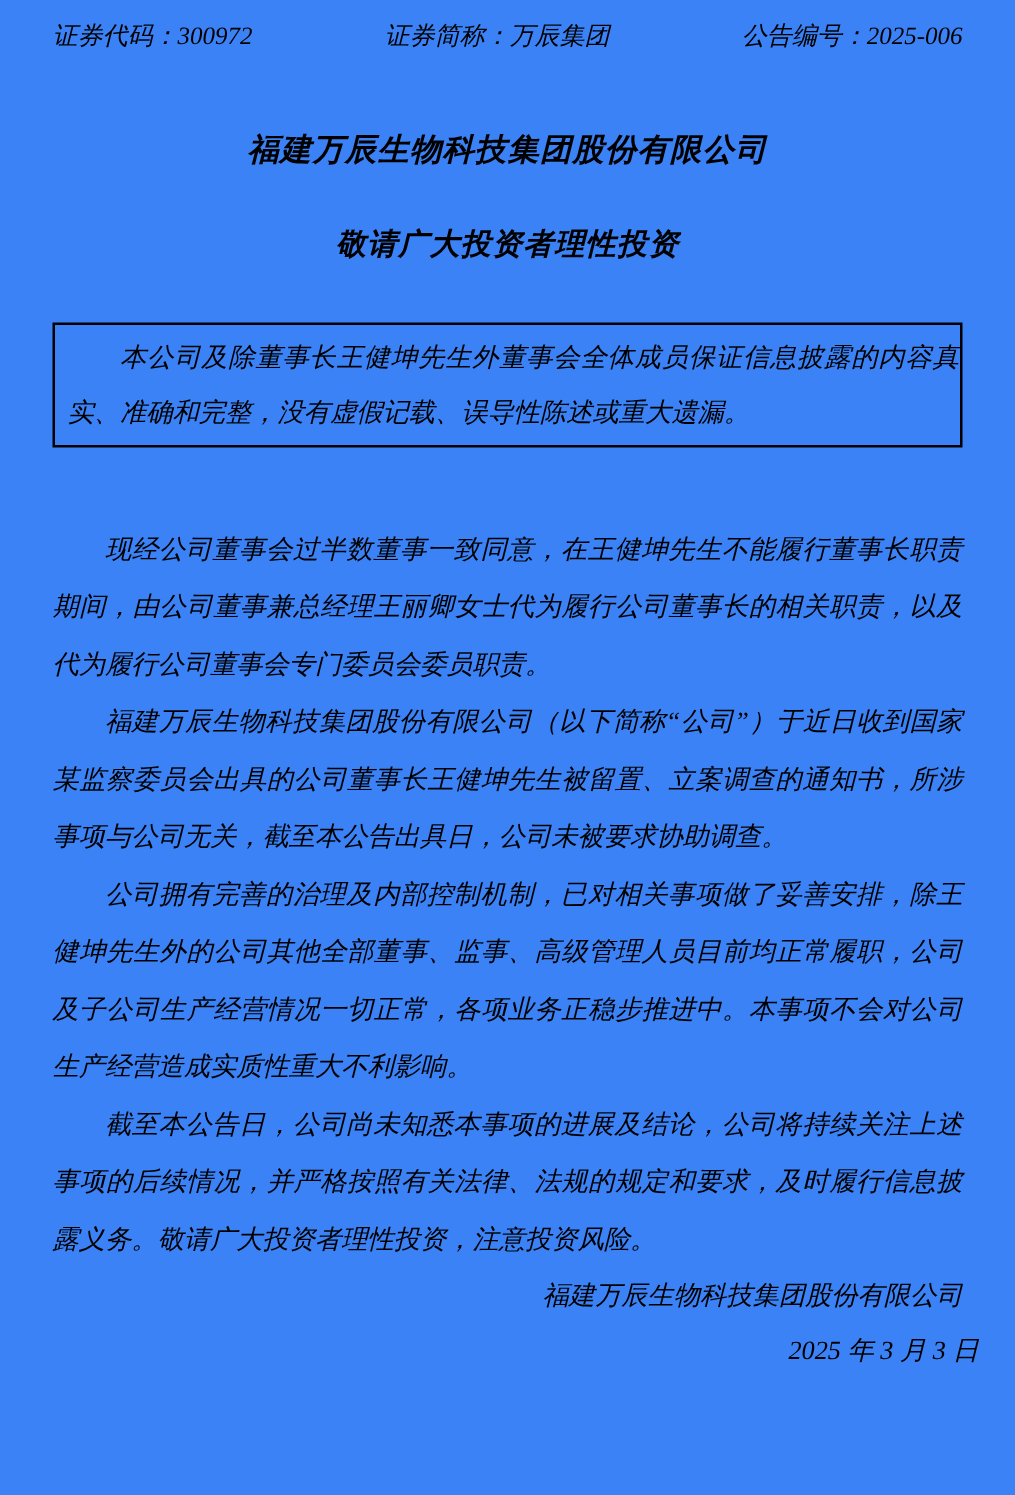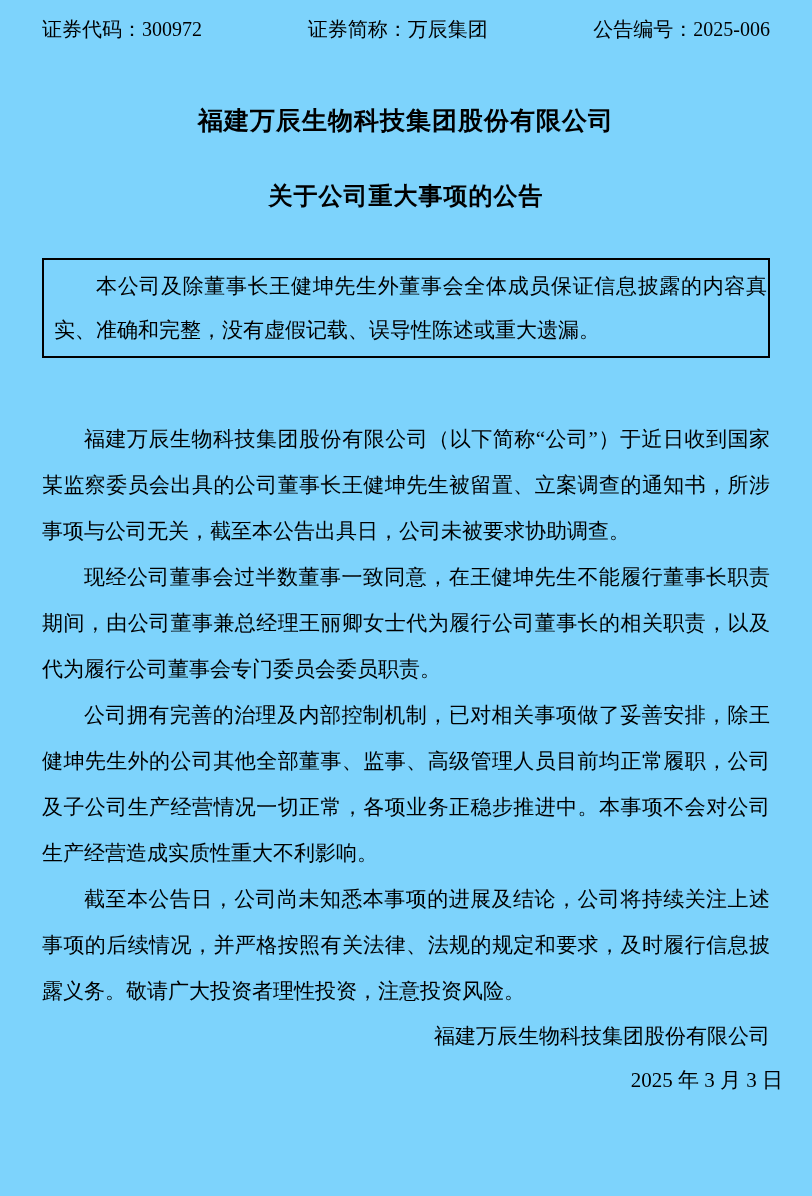--- a/index.html
+++ b/index.html
@@ -8,21 +8,22 @@
     width: 812px;
     height: 1196px;
     overflow: hidden;
     color: #000000;
     font-family: "Liberation Serif", "DejaVu Serif", serif;
   }
   .page {
     width: 812px;
     height: 1196px;
     padding: 16px 42px 0 42px;
-    background: #7dd3fc;
+    background: #3b82f6;
+    font-style: italic;
   }
   
   .doc-header {
     display: flex;
     justify-content: space-between;
     align-items: baseline;
     font-size: 20px;
     line-height: 26px;
     white-space: nowrap;
   }
@@ -85,29 +86,29 @@
 <div class="page">
 
   <div class="doc-header">
     <span><span>证券代码：</span><span>300972</span></span>
     <span><span>证券简称：</span><span>万辰集团</span></span>
     <span><span>公告编号：</span><span>2025-006</span></span>
   </div>
 
   <h1 class="doc-title">福建万辰生物科技集团股份有限公司</h1>
 
-  <h2 class="doc-subtitle">关于公司重大事项的公告</h2>
+  <h2 class="doc-subtitle">敬请广大投资者理性投资</h2>
 
   <div class="disclaimer-box">
     <p>本公司及除董事长王健坤先生外董事会全体成员保证信息披露的内容真实、准确和完整，没有虚假记载、误导性陈述或重大遗漏。</p>
   </div>
 
   <div class="body-text">
+    <p>现经公司董事会过半数董事一致同意，在王健坤先生不能履行董事长职责期间，由公司董事兼总经理王丽卿女士代为履行公司董事长的相关职责，以及代为履行公司董事会专门委员会委员职责。</p>
     <p>福建万辰生物科技集团股份有限公司（以下简称“公司”）于近日收到国家某监察委员会出具的公司董事长王健坤先生被留置、立案调查的通知书，所涉事项与公司无关，截至本公告出具日，公司未被要求协助调查。</p>
-    <p>现经公司董事会过半数董事一致同意，在王健坤先生不能履行董事长职责期间，由公司董事兼总经理王丽卿女士代为履行公司董事长的相关职责，以及代为履行公司董事会专门委员会委员职责。</p>
     <p>公司拥有完善的治理及内部控制机制，已对相关事项做了妥善安排，除王健坤先生外的公司其他全部董事、监事、高级管理人员目前均正常履职，公司及子公司生产经营情况一切正常，各项业务正稳步推进中。本事项不会对公司生产经营造成实质性重大不利影响。</p>
     <p>截至本公告日，公司尚未知悉本事项的进展及结论，公司将持续关注上述事项的后续情况，并严格按照有关法律、法规的规定和要求，及时履行信息披露义务。敬请广大投资者理性投资，注意投资风险。</p>
   </div>
 
   <div class="signature">
     <div class="sig-line">福建万辰生物科技集团股份有限公司</div>
     <div class="sig-line sig-date">2025 年 3 月 3 日</div>
   </div>
 
 </div>

